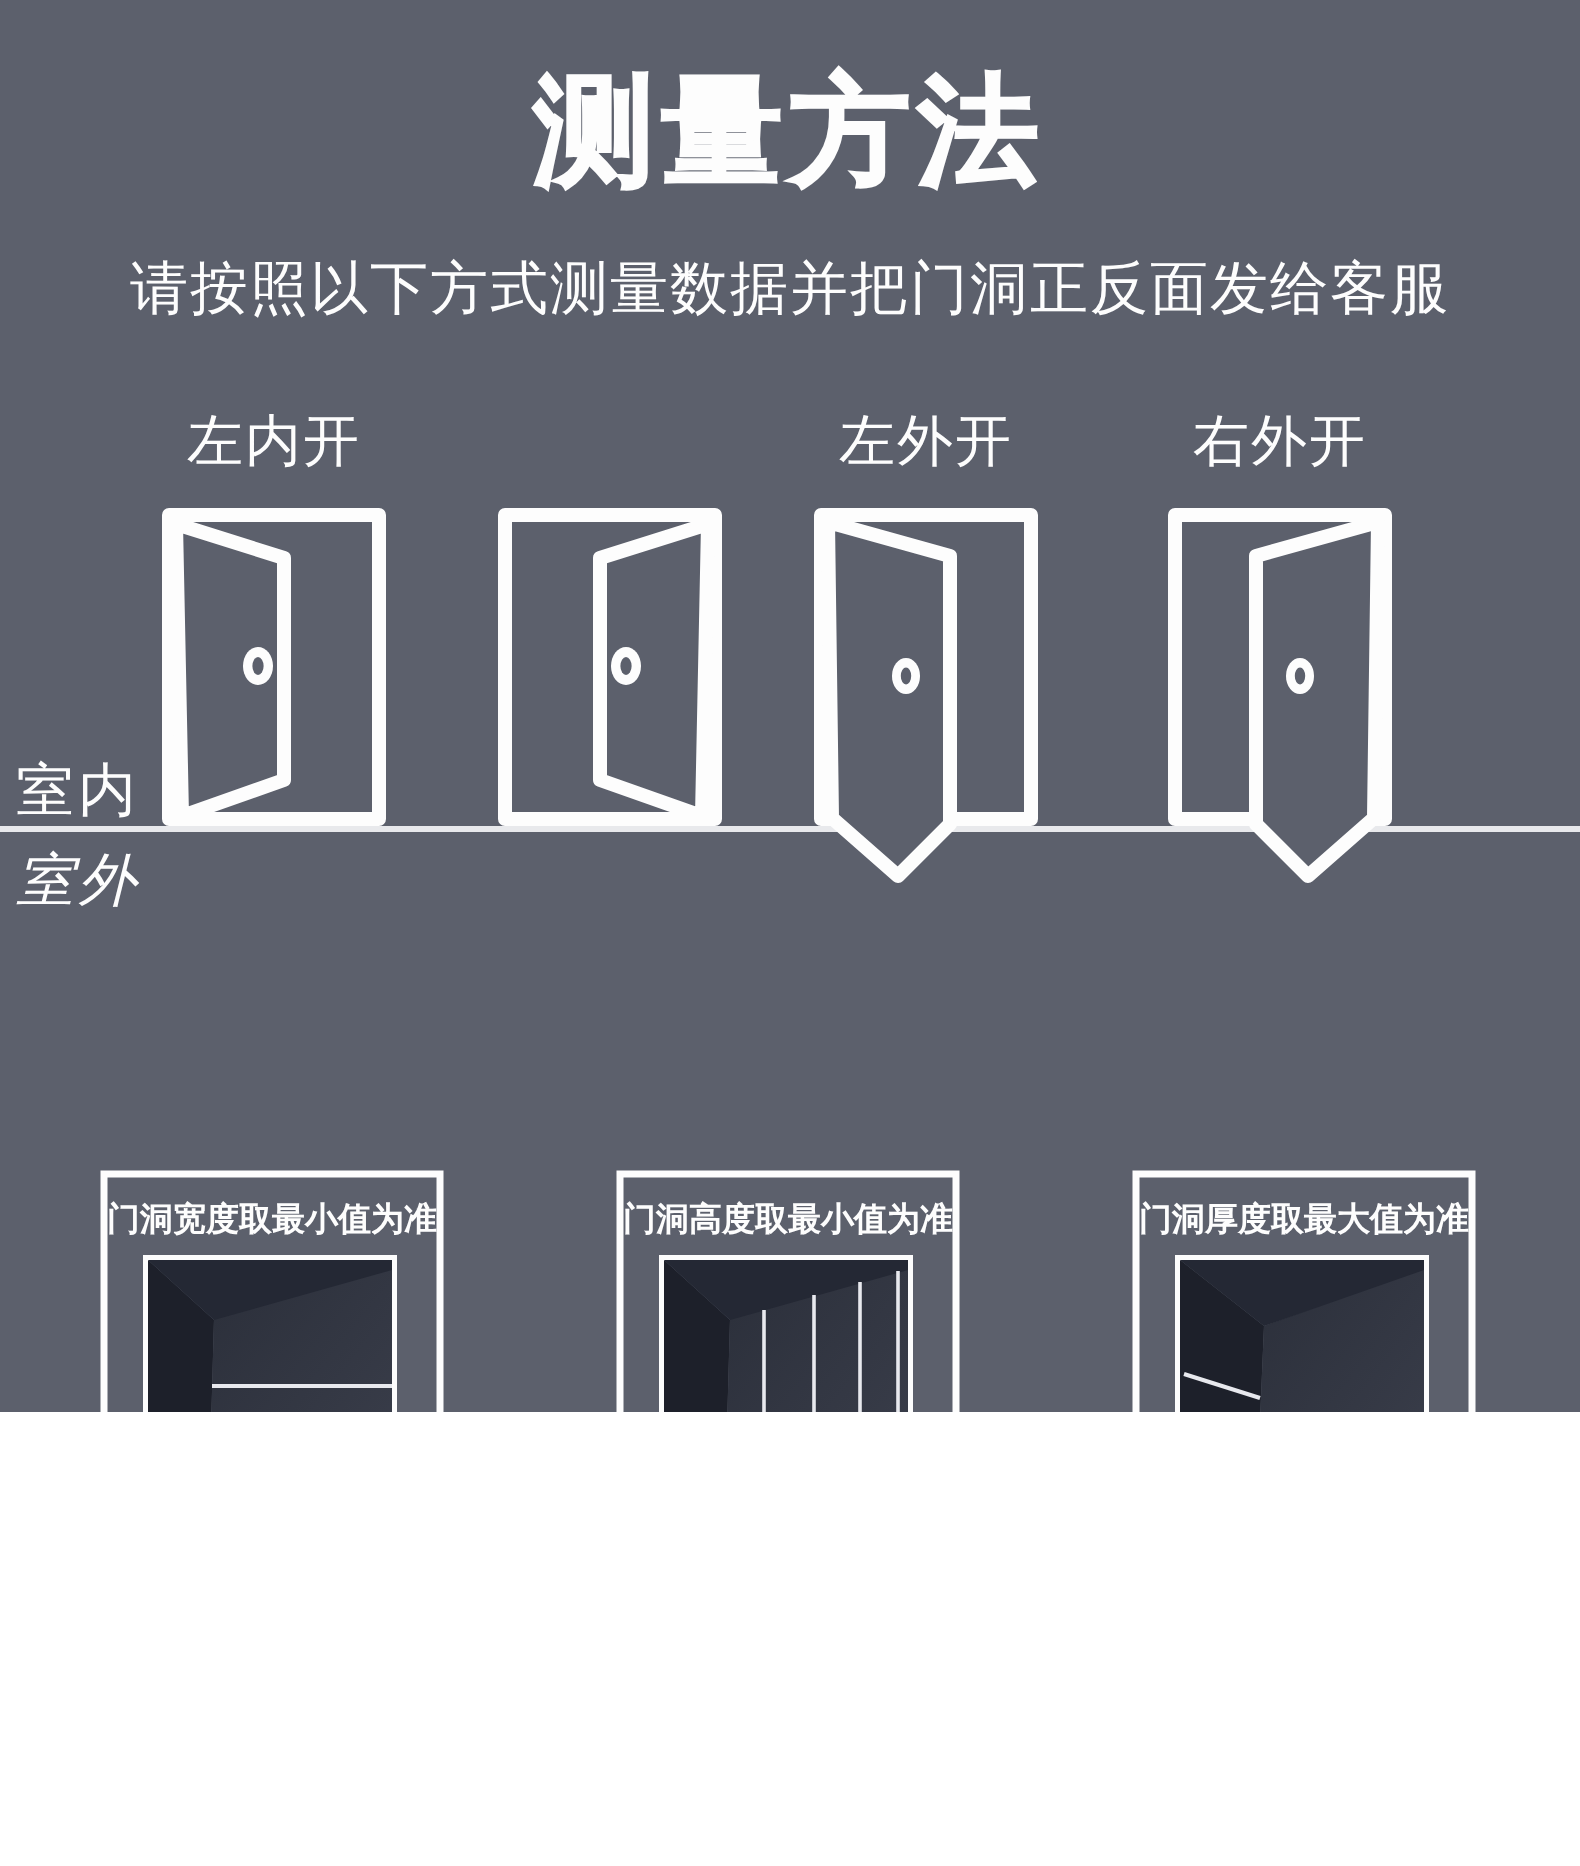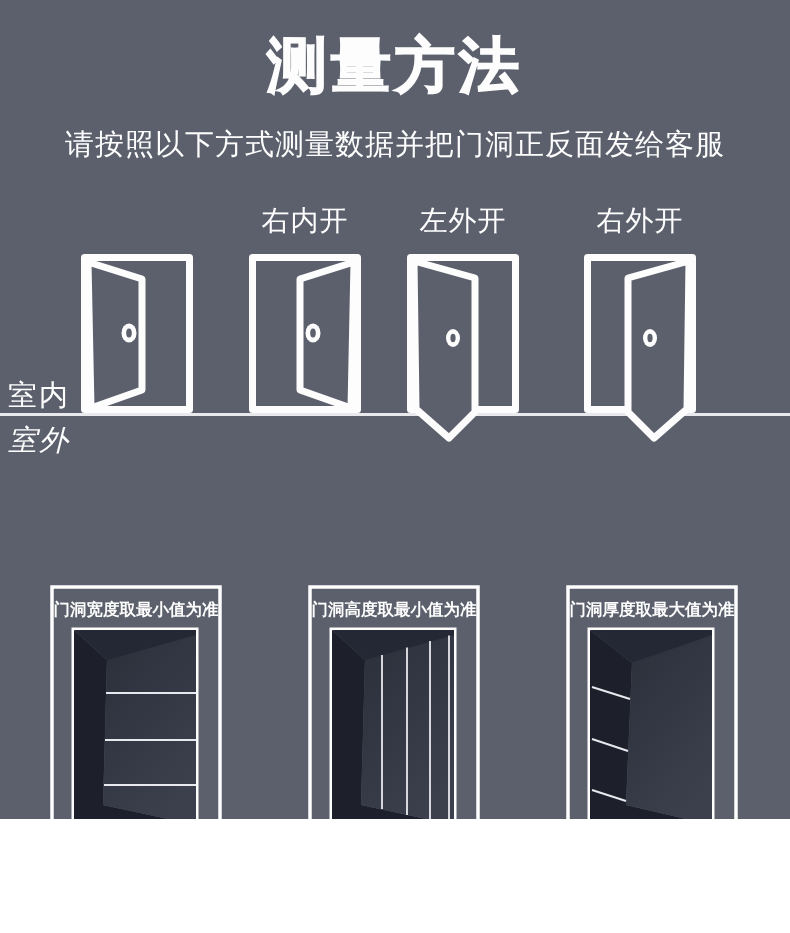--- a/index.html
+++ b/index.html
@@ -1,18 +1,18 @@
 <!DOCTYPE html>
 <html><head>
 <meta charset="utf-8">
 <style>
   html,body{margin:0;padding:0;}
   .canvas{
     position:relative;
-    width:790px;height:819px;
+    width:790px;height:706px;
     background:#5c606c;
     overflow:hidden;
     font-family:"DejaVu Sans","Liberation Sans",sans-serif;
     color:#fdfdfd;
   }
   .title{
     position:absolute;top:26px;left:0;width:100%;
     text-align:center;font-size:60px;font-weight:900;
     letter-spacing:4px;
     -webkit-text-stroke:1.5px #fdfdfd;
@@ -48,21 +48,21 @@
   svg text{font-family:"DejaVu Sans","Liberation Sans",sans-serif;}
 </style>
 </head>
 <body>
 
 <div class="canvas">
 
   <div class="title">测量方法</div>
   <div class="subtitle">请按照以下方式测量数据并把门洞正反面发给客服</div>
 
-  <div class="door-label" style="left:247px">右内开</div>
+  <div class="door-label" style="left:79px">左内开</div>
   <div class="door-label" style="left:582px">右外开</div>
   <div class="door-label" style="left:405px">左外开</div>
 
   <div class="divider"></div>
   <div class="side-label indoor">室内</div>
   <div class="side-label outdoor">室外</div>
 
   <svg class="door d1" viewBox="0 0 116 196">
     <rect x="5.5" y="5.5" width="105" height="152" fill="none" stroke="#fdfdfd" stroke-width="7" stroke-linejoin="round"></rect>
     <polygon points="9,10 63,27 63,138 12,156" fill="#5c606c" stroke="#fdfdfd" stroke-width="7" stroke-linejoin="round"></polygon>

